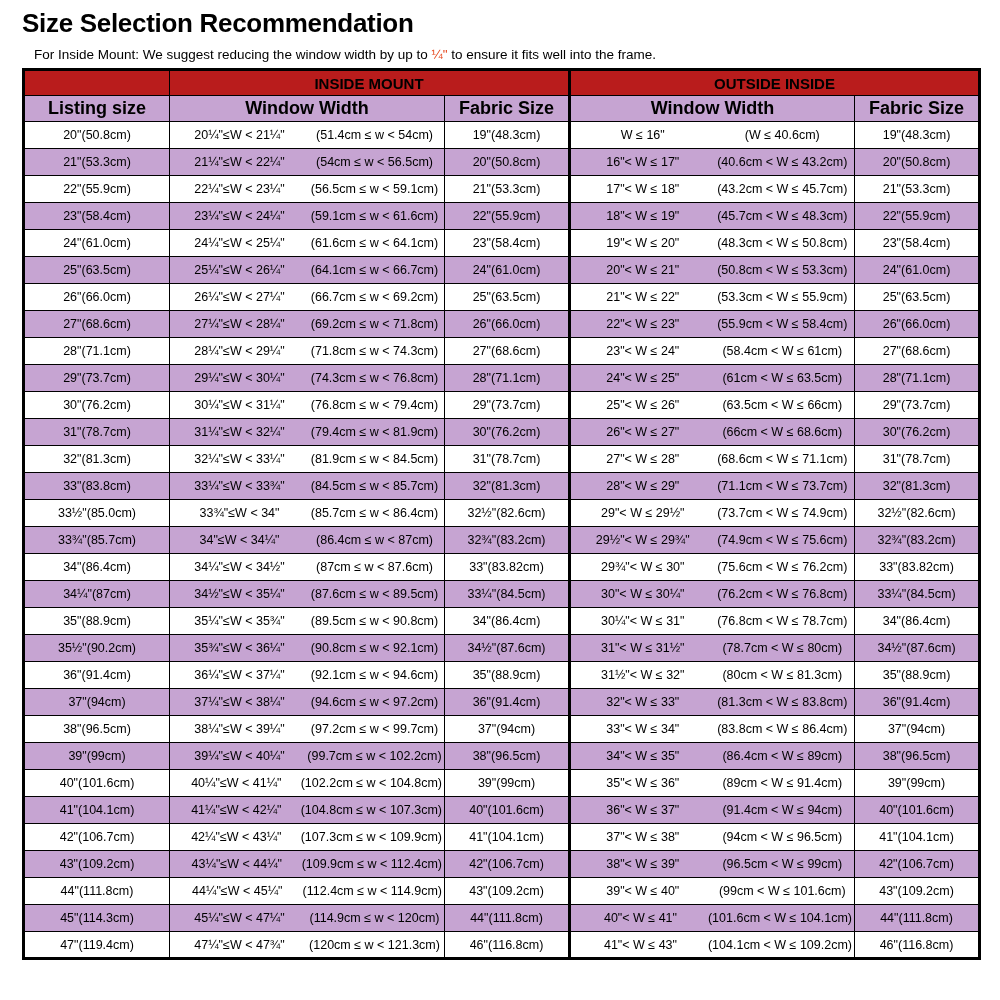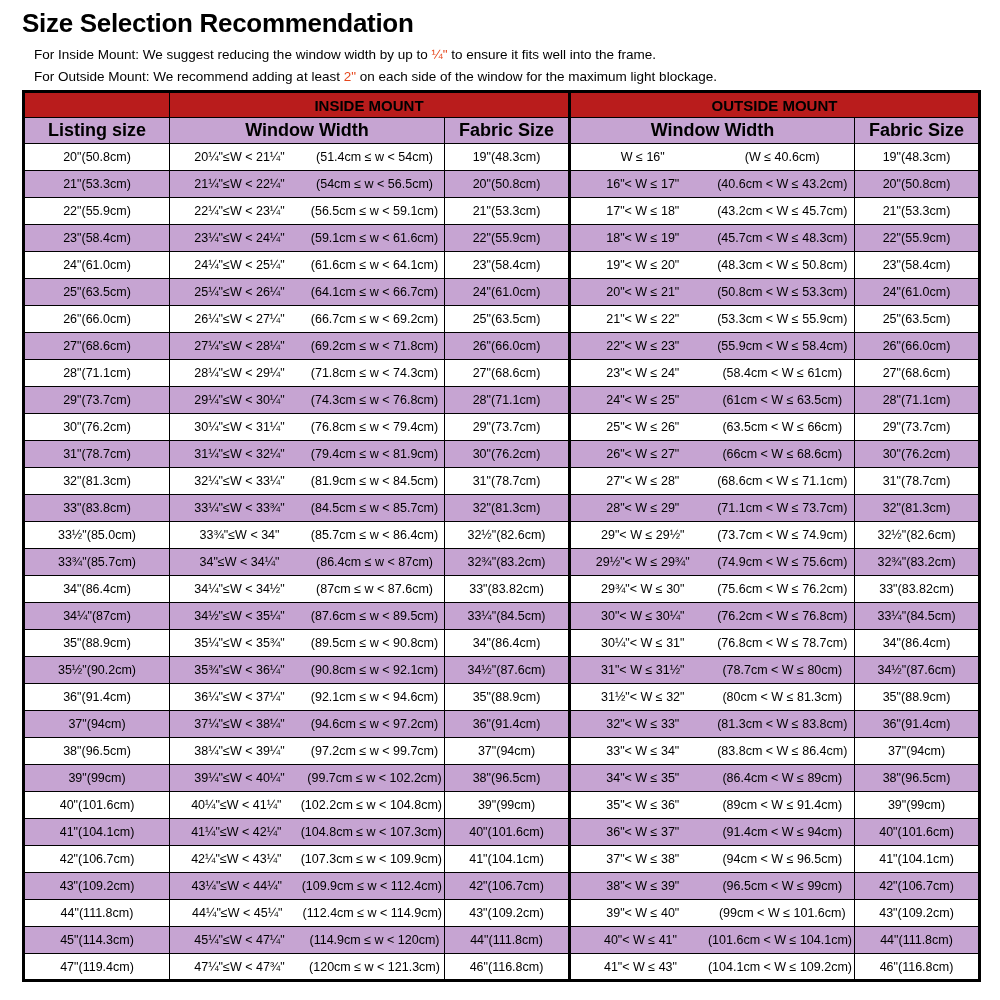--- a/index.html
+++ b/index.html
@@ -34,35 +34,34 @@
   .split-wrap span { flex:1 1 50%; text-align:center; white-space:nowrap; }
 </style>
 </head>
 <body>
 
 <div class="page">
   <h1 class="page-title">Size Selection Recommendation</h1>
 
   <p class="note"><span>For Inside Mount: We suggest reducing the window width by up to </span><span class="hl">¼"</span><span> to ensure it fits well into the frame.</span></p>
 
-  <p class="note"><span>For Outside Mount: We recommend adding at least </span><span class="hl">2"</span><span> on each side of the window for the maximum light blockage.</span></p>
 
   <table class="size-table">
     <colgroup>
       <col style="width:146px">
       <col style="width:275px">
       <col style="width:125px">
       <col style="width:285px">
       <col style="width:125px">
     </colgroup>
     <thead>
       <tr class="group-row">
         <th class="corner"></th>
         <th colspan="2">INSIDE MOUNT</th>
-        <th colspan="2" class="grp-start">OUTSIDE MOUNT</th>
+        <th colspan="2" class="grp-start">OUTSIDE INSIDE</th>
       </tr>
       <tr class="col-row">
         <th>Listing size</th>
         <th>Window Width</th>
         <th>Fabric Size</th>
         <th class="grp-start">Window Width</th>
         <th>Fabric Size</th>
       </tr>
     </thead>
     <tbody>

